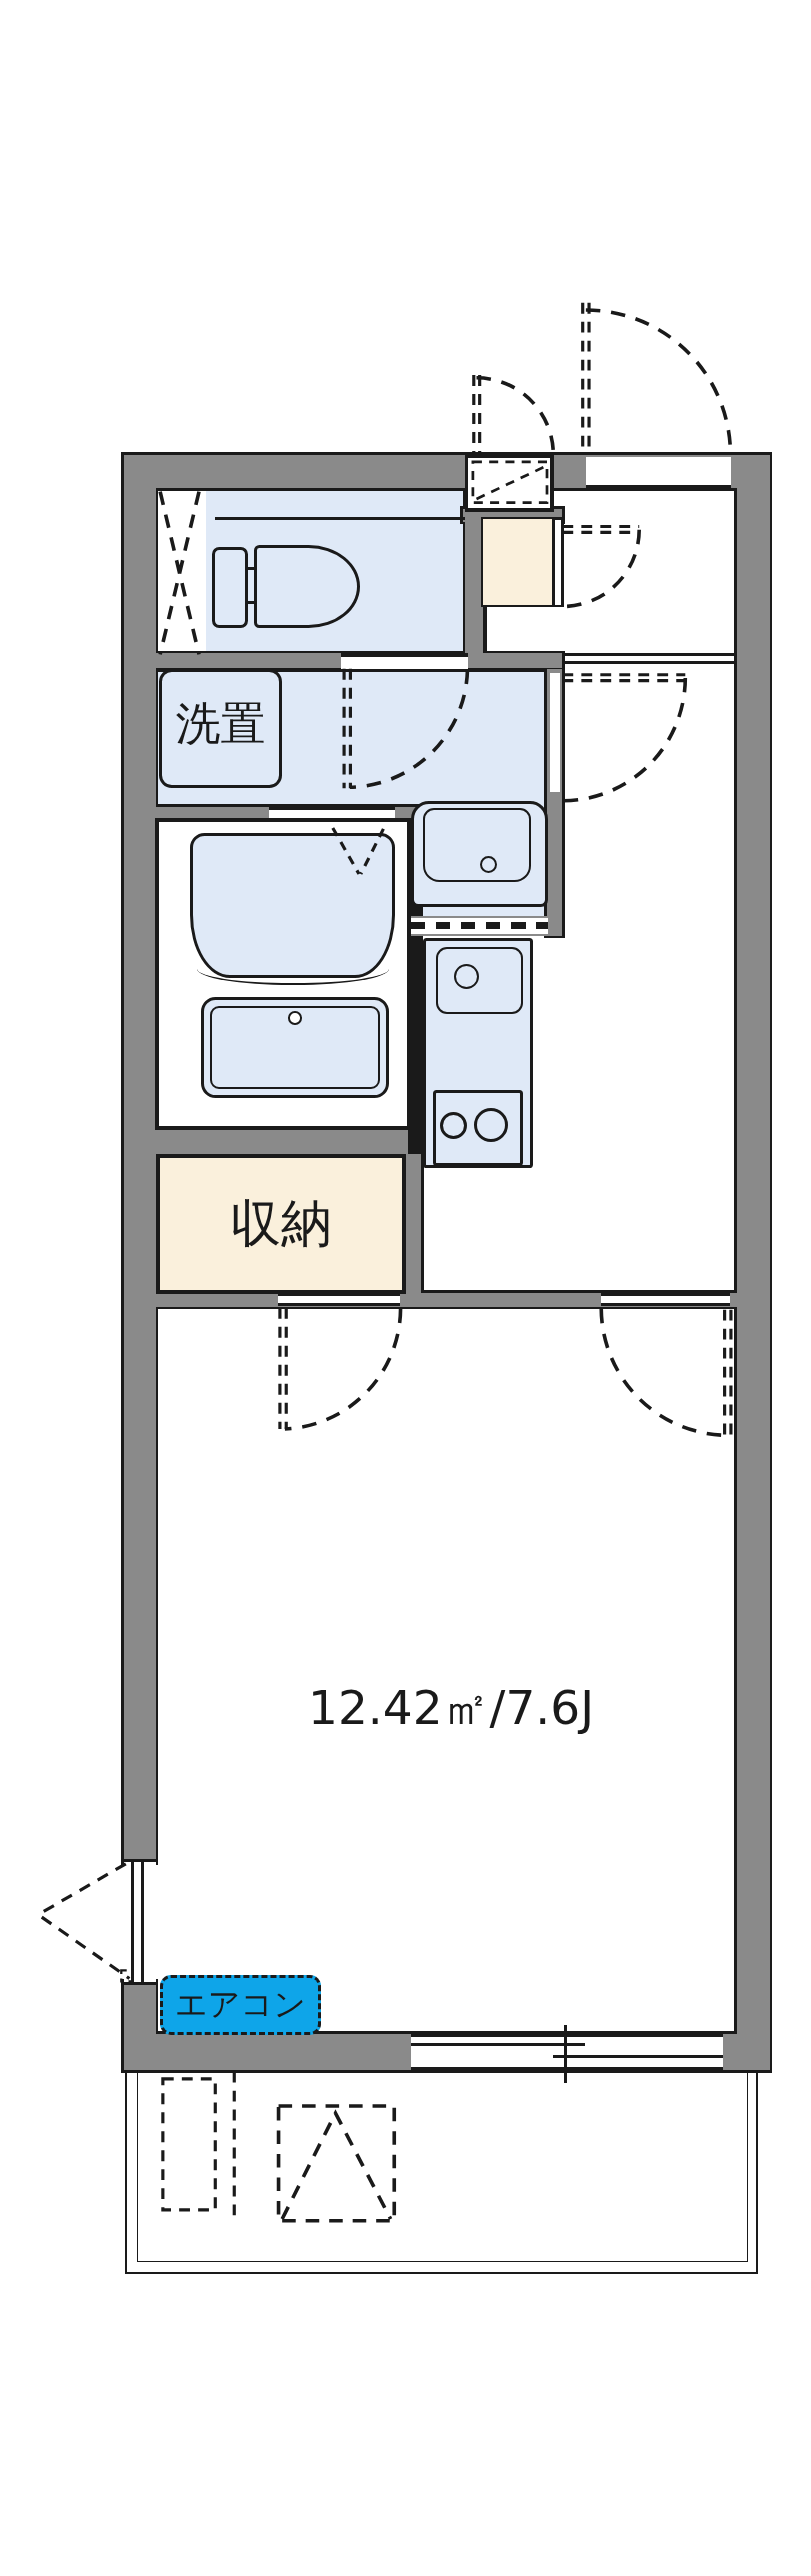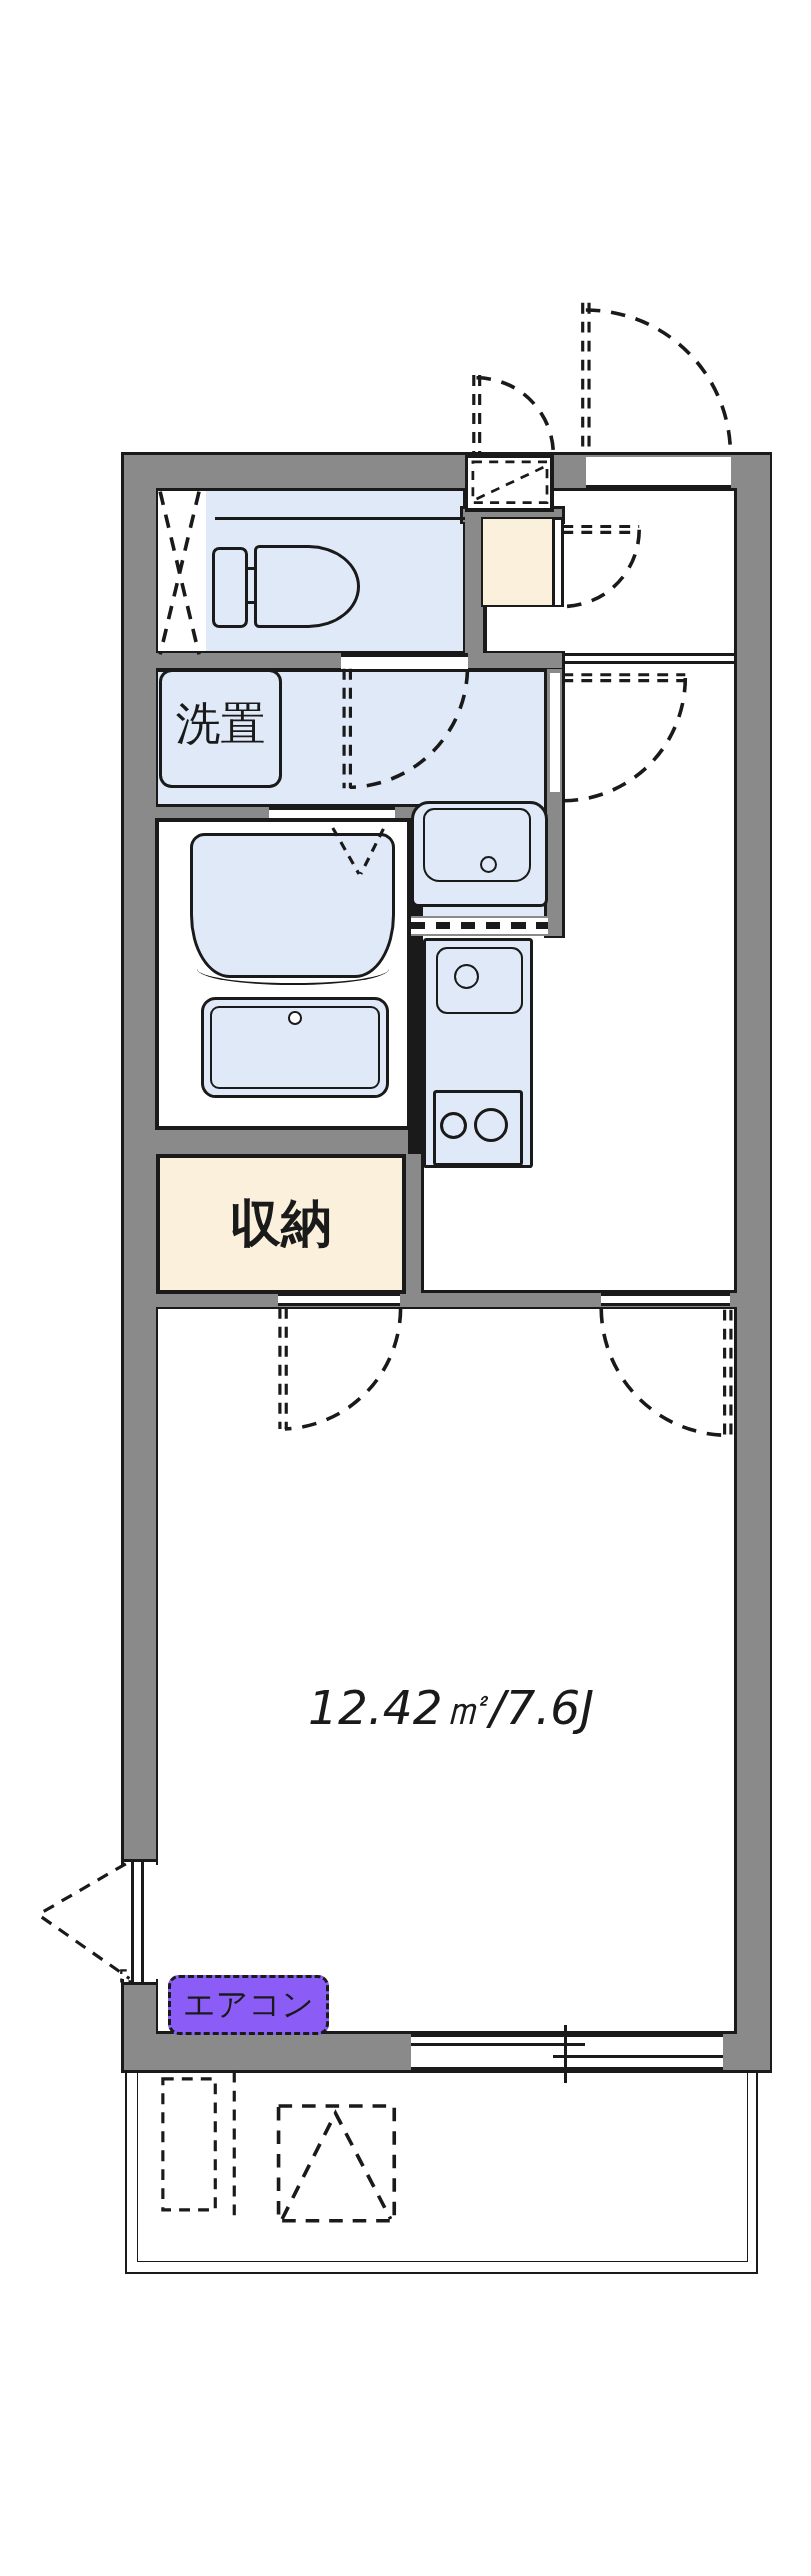--- a/index.html
+++ b/index.html
@@ -116,21 +116,21 @@
   </div>
 
   <div class="fix" style="left:423px;top:938px;width:110px;height:230px;border-radius:3.6px;"></div>
   <div class="fixthin" style="left:436px;top:947px;width:87px;height:67px;border-radius:11px;"></div>
   <div class="fixthin circ" style="left:454px;top:964px;width:25px;height:25px;"></div>
   <div class="fix" style="left:433px;top:1090px;width:90px;height:76px;border-radius:3.6px;"></div>
   <div class="fixthin circ" style="left:440px;top:1112px;width:27px;height:27px;border-width:3.2px;"></div>
   <div class="fixthin circ" style="left:474px;top:1108px;width:34px;height:34px;border-width:3.2px;"></div>
 
   <div class="abs cream" style="left:156px;top:1154px;width:250px;height:140px;border:4.5px solid var(--outline,#1a1a1a);display:flex;align-items:center;justify-content:center;">
-    <span class="lbl" style="position:static;font-size:51px;font-weight:bold;">収納</span>
+    <span class="lbl" style="position:static;font-size:51px;">収納</span>
   </div>
 
   <div class="abs" style="left:125px;top:2070px;width:633px;height:204px;border:2.7px solid var(--outline,#1a1a1a);border-top:none;"></div>
   <div class="abs" style="left:137px;top:2070px;width:611px;height:192px;border:1.8px solid var(--outline,#1a1a1a);border-top:none;"></div>
 
   <svg class="overlay" width="812" height="2576" viewBox="0 0 898 2850">
 
     <g>
       <path class="d" d="M177 544 L220 724 M220 544 L177 724" stroke-width="4" stroke-dasharray="15 11"></path>
     </g>
@@ -186,19 +186,19 @@
 
     <g>
       <rect class="d" x="180" y="2300" width="58" height="145" stroke-width="3.5" stroke-dasharray="12 9"></rect>
       <path class="d" d="M259 2292 L259 2455" stroke-width="3.5" stroke-dasharray="12 9"></path>
       <rect class="d" x="308" y="2330" width="128" height="127" stroke-width="4" stroke-dasharray="15 11"></rect>
       <path class="d" d="M312 2455 L371 2338 L432 2455" stroke-width="4" stroke-dasharray="15 11"></path>
     </g>
   </svg>
 
   <div class="lbl" style="left:159px;top:698px;width:123px;height:51px;font-size:45px;">洗置</div>
-  <div class="lbl" style="left:180px;top:1681px;width:542px;height:54px;font-size:47px;font-style:italic;">12.42㎡/7.6J</div>
-  <div class="lbl" style="left:168px;top:1975px;width:161px;height:60px;border:3.6px dashed var(--outline,#1a1a1a);border-radius:11px;background:#8b5cf6;box-sizing:border-box;">
+  <div class="lbl" style="left:180px;top:1681px;width:542px;height:54px;font-size:47px;">12.42㎡/7.6J</div>
+  <div class="lbl" style="left:160px;top:1975px;width:161px;height:60px;border:3.6px dashed var(--outline,#1a1a1a);border-radius:11px;background:#0ea5e9;box-sizing:border-box;">
     <span style="font-size:32px;">エアコン</span>
   </div>
 
 </div>
 
 
 </body></html>

